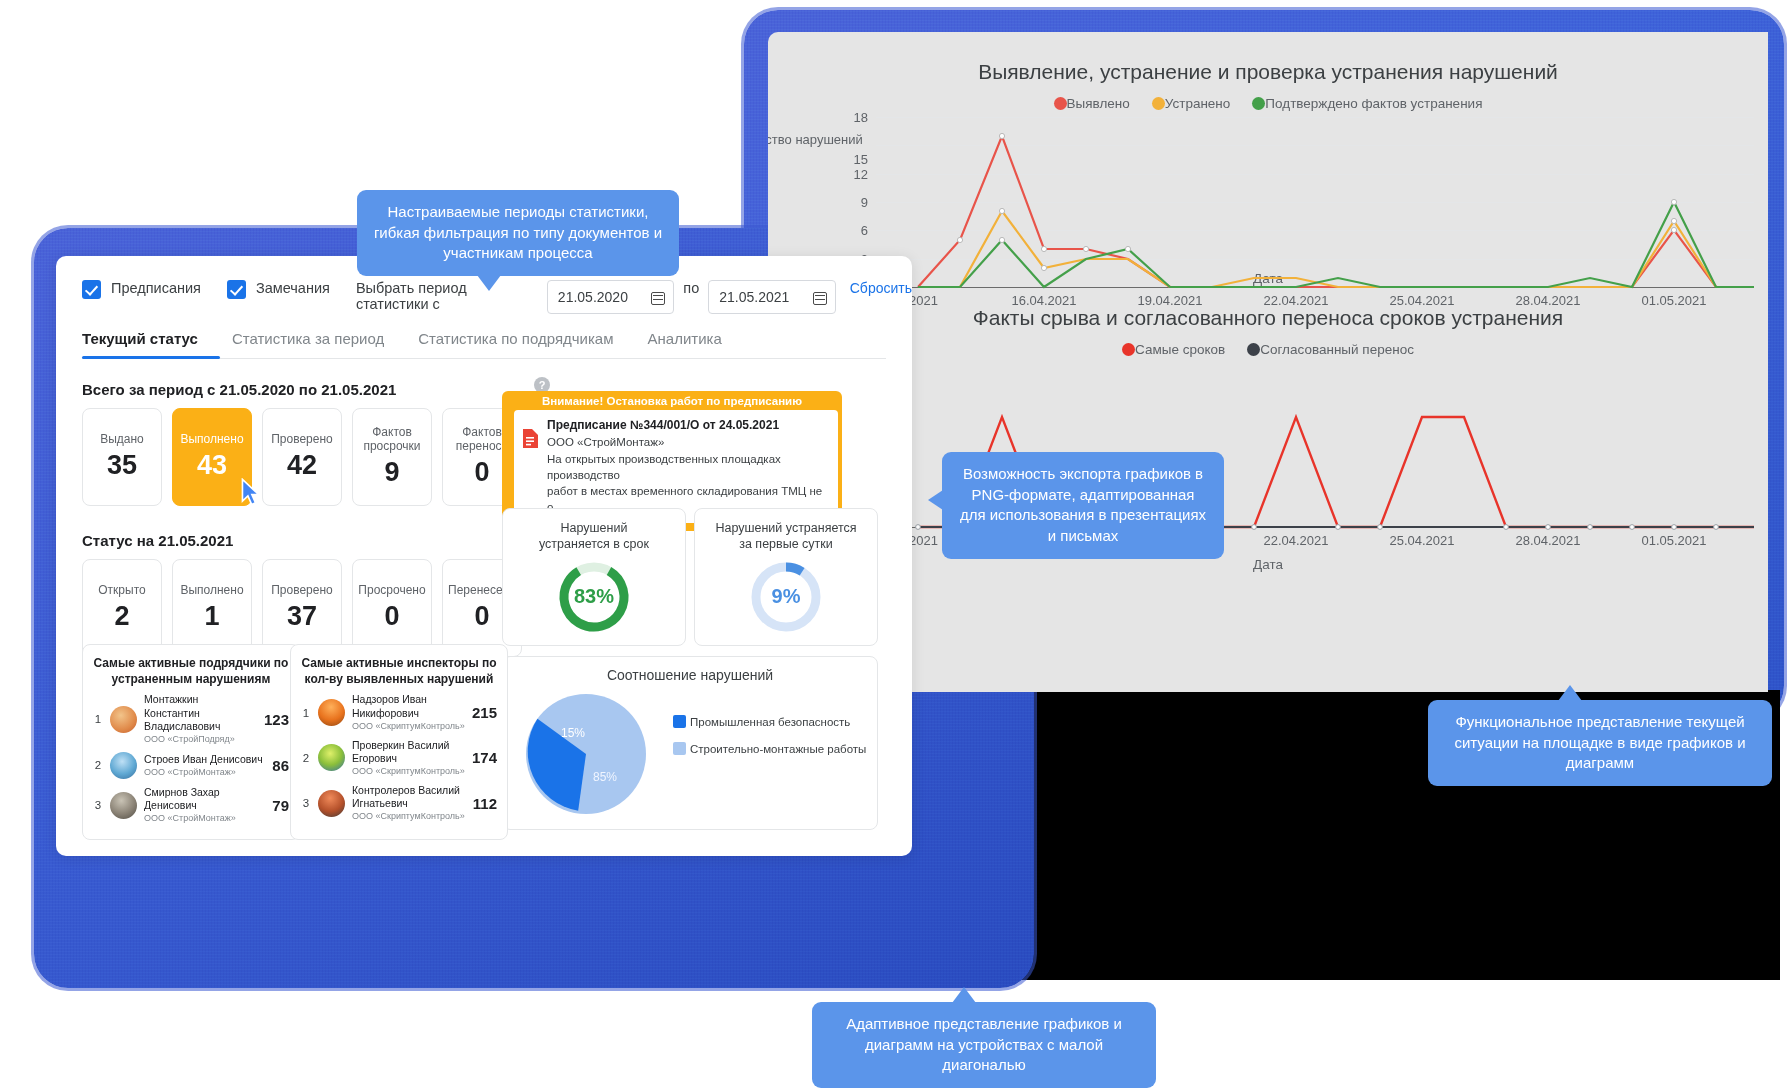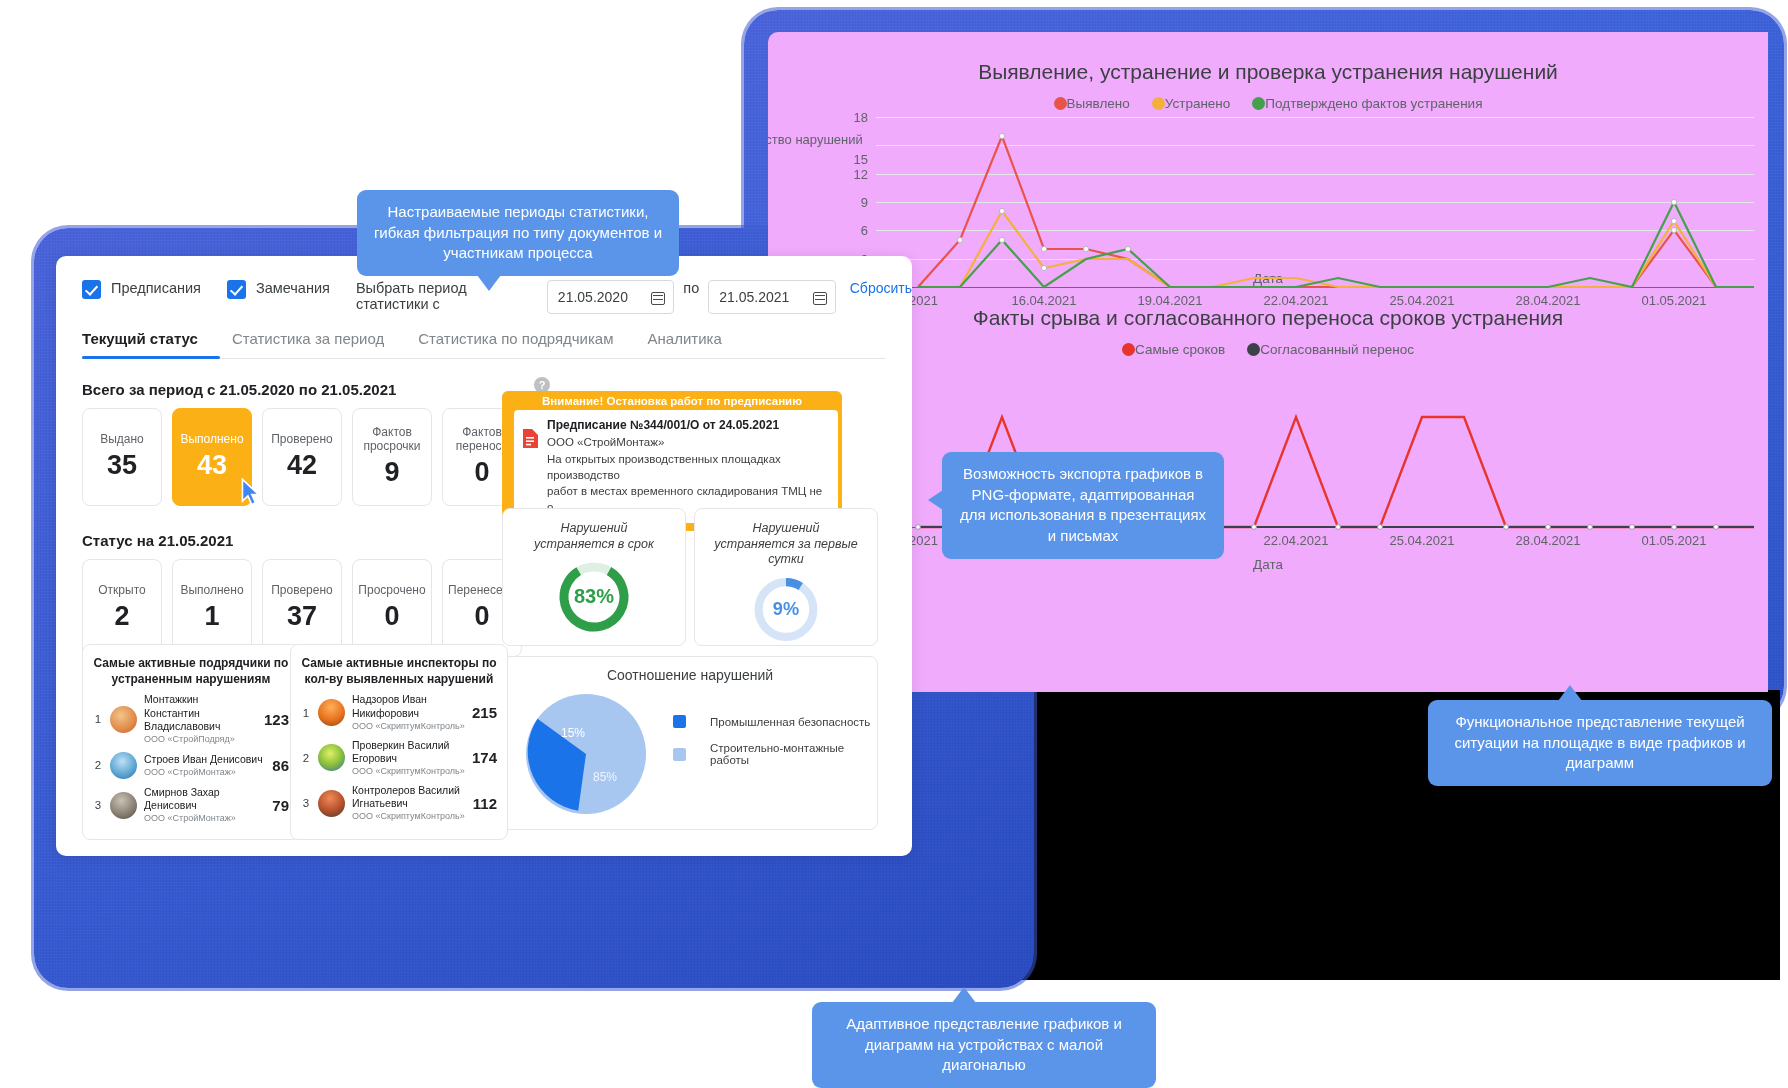--- a/index.html
+++ b/index.html
@@ -37,21 +37,21 @@
     mix-blend-mode:overlay;
   }
   .dark-block{
     position:absolute;left:1020px;top:690px;width:760px;height:290px;background:#000;
   }
   .dark-block2{position:absolute;left:960px;top:720px;width:120px;height:230px;background:#000;}
 
   
   .charts-win{
     position:absolute;left:768px;top:32px;width:1000px;height:660px;
-    background:#f0abfc;border-radius:10px 0 0 10px;overflow:hidden;
+    background:#e5e5e5;border-radius:10px 0 0 10px;overflow:hidden;
   }
   .chart-title{
     text-align:center;font-size:21px;color:#3c4043;margin:28px 0 0 0;font-weight:400;
   }
   .chart-legend{
     display:flex;justify-content:center;gap:22px;margin-top:12px;font-size:13.5px;color:#5f6368;
   }
   .lg{display:flex;align-items:center;}
   .dot{width:13px;height:13px;border-radius:50%;display:inline-block;}
   .yaxis-label{
@@ -129,27 +129,27 @@
   .doc-ic{width:17px;height:21px;flex:none;margin-top:11px;}
   .alert-t1{font-size:12px;font-weight:bold;color:#202124;line-height:1.45;}
   .alert-t2{font-size:11.5px;color:#3c4043;line-height:1.45;}
   .alert-t3{font-size:11.5px;color:#3c4043;line-height:1.4;}
 
   
   .gauge-card{
     position:absolute;border:1px solid #e4e6e8;border-radius:8px;background:#fff;
     display:flex;flex-direction:column;align-items:center;
   }
-  .gauge-cap{font-size:12.5px;color:#3c4043;text-align:center;margin-top:12px;line-height:1.25;font-style:italic;}
+  .gauge-cap{font-size:12.5px;color:#3c4043;text-align:center;margin-top:12px;line-height:1.25;}
 
   
   .pie-card{position:absolute;left:500px;top:758px;width:372px;height:98px;border:1px solid #e4e6e8;border-radius:8px;background:#fff;}
   .pie-title{text-align:center;font-size:14px;color:#3c4043;margin-top:10px;}
   .pie-legend{position:absolute;left:178px;top:42px;font-size:11.5px;color:#3c4043;}
-  .pl-row{display:flex;align-items:center;gap:24px;margin-bottom:14px;}
+  .pl-row{display:flex;align-items:center;gap:4px;margin-bottom:14px;}
   .pl-sw{width:13px;height:13px;border-radius:2px;flex:none;}
 
   
   .rank-card{
     position:absolute;border:1px solid #e4e6e8;border-radius:8px;background:#fff;padding:10px 10px 6px 10px;
   }
   .rank-title{font-size:12px;font-weight:bold;color:#202124;text-align:center;line-height:1.35;margin-bottom:6px;}
   .rank-row{display:flex;align-items:center;gap:7px;margin-bottom:7px;}
   .rank-num{font-size:11.5px;color:#3c4043;width:10px;flex:none;text-align:center;}
   .avatar{width:27px;height:27px;border-radius:50%;flex:none;overflow:hidden;position:relative;}

